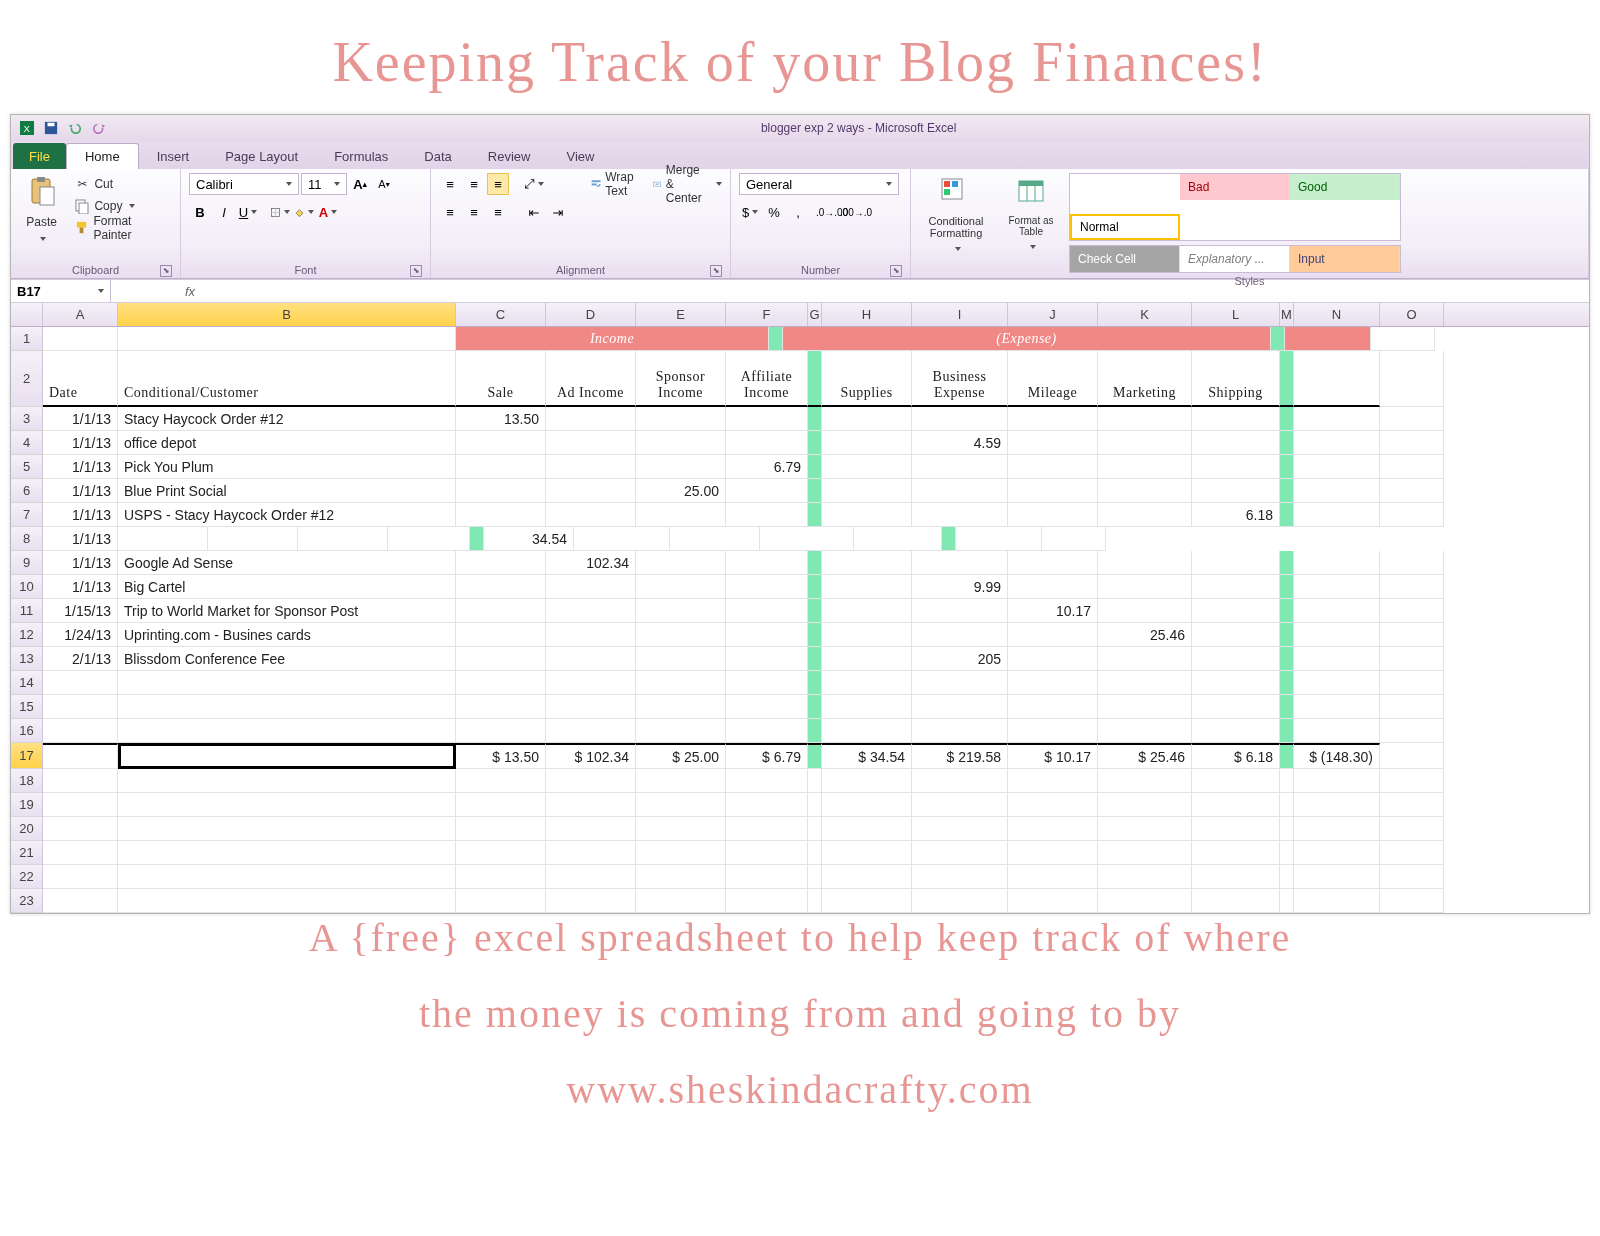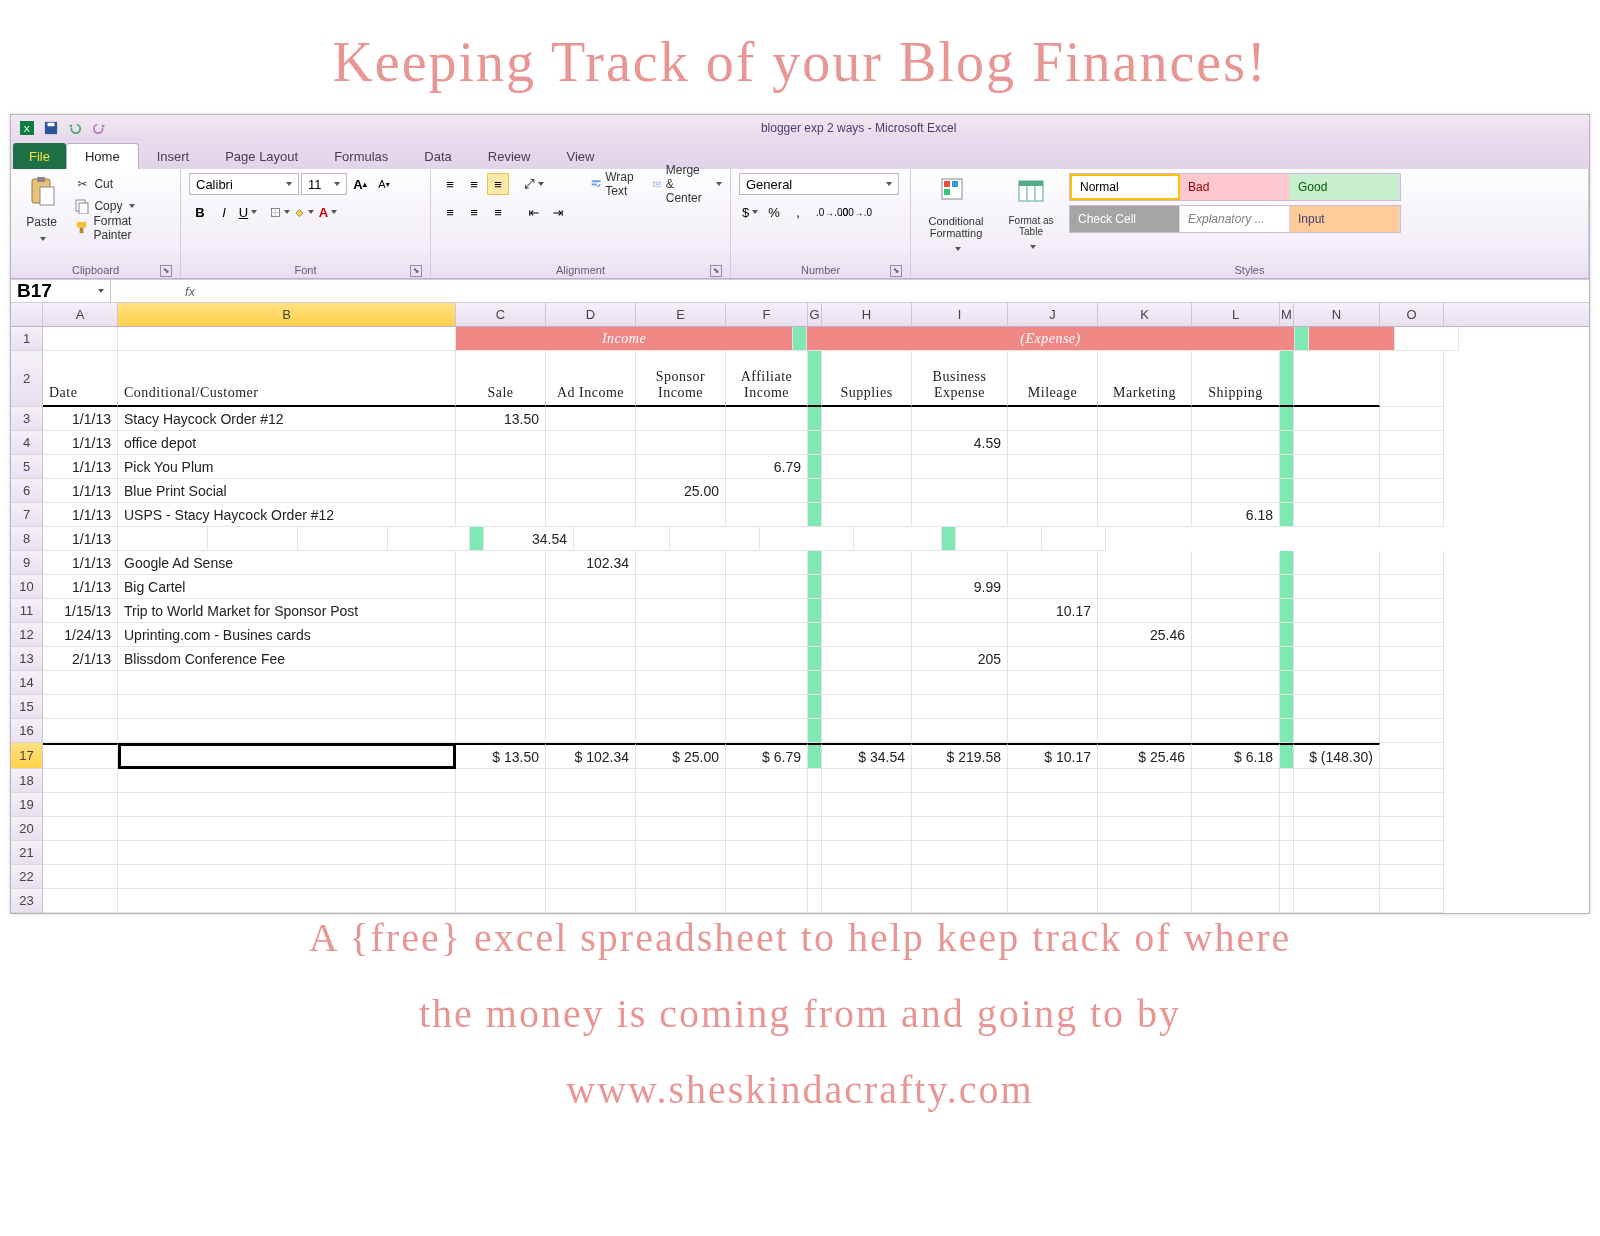--- a/index.html
+++ b/index.html
@@ -86,29 +86,29 @@
   .big-btn { display:flex; flex-direction:column; align-items:center; width:48px; font-size:12px; color:#333; gap:8px; padding-top:2px;}
   .big-btn .icon { width:32px; height:32px; display:flex; align-items:center; justify-content:center;}
   .mini-btn { display:flex; align-items:center; gap:4px; font-size:12px; color:#333; height:22px; padding:0 4px;}
   .mini-btn .icon { width:16px; height:16px; display:flex; align-items:center; justify-content:center; }
   .drop-arrow { display:inline-block; border-left:3px solid transparent; border-right:3px solid transparent; border-top:4px solid #555; margin-left:3px; vertical-align:middle;}
   .combo { height:22px; border:1px solid #c2b4cd; background:#fff; font-size:13px; padding:0 6px; display:flex; align-items:center; justify-content:space-between; }
   .btnrow { display:flex; gap:2px; align-items:center; }
   .sq { width:22px; height:22px; border:1px solid transparent; display:flex; align-items:center; justify-content:center; font-size:13px; }
   .styles-gallery { display:flex; gap:0; border:1px solid #c9bcd4; background:#fff; }
   .style-pill { width:110px; height:26px; display:flex; align-items:center; padding:0 8px; font-size:12px; border-right:1px solid #e2d7e9;}
-  .style-normal { background:#fff; border:2px solid #ffc000; }
+  .style-normal { background:#fff; border:2px solid #ffc000;margin-top:40px; }
   .style-bad { background:#ffc7ce; color:#9c0006; }
   .style-good { background:#c6efce; color:#006100; }
   .style-check { background:#a5a5a5; color:#fff; }
   .style-exp { font-style:italic; color:#808080; }
   .style-input { background:#ffcc99; color:#3f3f76; }
   
   .formula-bar { display:flex; height:24px; border-top:1px solid #d6cade; border-bottom:1px solid #d6cade; background:#fff; align-items:stretch;}
-  .name-box { width:100px; border-right:1px solid #c9bcd4; display:flex; align-items:center; padding:0 6px; font-size:19px; font-weight:bold;}
+  .name-box { width:100px; border-right:1px solid #c9bcd4; display:flex; align-items:center; padding:0 6px; font-size:13px; font-weight:bold;}
   .fb-btns { width:90px; display:flex; align-items:center; justify-content:flex-end; gap:6px; color:#888; font-size:13px; padding-right:6px;}
   .fx { font-style:italic; color:#666; }
   .formula-input { flex:1; padding:0 6px; }
   
   .sheet { font-size:14px; color:#222; }
   .col-headers { display:flex; background:linear-gradient(#f4f0f8,#e9e0ef); border-bottom:1px solid #bfb0ca; height:24px; }
   .corner { width:32px; border-right:1px solid #cfc3d9; background:linear-gradient(#f4f0f8,#e9e0ef);}
   .ch { border-right:1px solid #cfc3d9; display:flex; align-items:center; justify-content:center; font-size:13px; color:#444; }
   .ch.sel { background:linear-gradient(#ffe082,#ffd24a); }
   .row { display:flex; height:24px; }
@@ -419,21 +419,21 @@
       <div class="ch cL">L</div>
       <div class="ch cM">M</div>
       <div class="ch cN">N</div>
       <div class="ch cO">O</div>
     </div>
 
     <div class="row">
       <div class="rh">1</div>
       <div class="cell cA"></div>
       <div class="cell cB"></div>
-      <div class="cell pink-hdr hdr-font" style="width:337px;">Income</div>
+      <div class="cell pink-hdr hdr-font" style="width:313px;">Income</div>
       <div class="cell cG green-sep"></div>
       <div class="cell pink-hdr hdr-font" style="width:488px;">(Expense)</div>
       <div class="cell cM green-sep"></div>
       <div class="cell pink-hdr cN"></div>
       <div class="cell cO"></div>
     </div>
 
     <div class="row row-tall">
       <div class="rh" style="height:56px;">2</div>
       <div class="cell cA hdr-font thick-bottom" style="justify-content:flex-start;align-items:flex-end;">Date</div>

